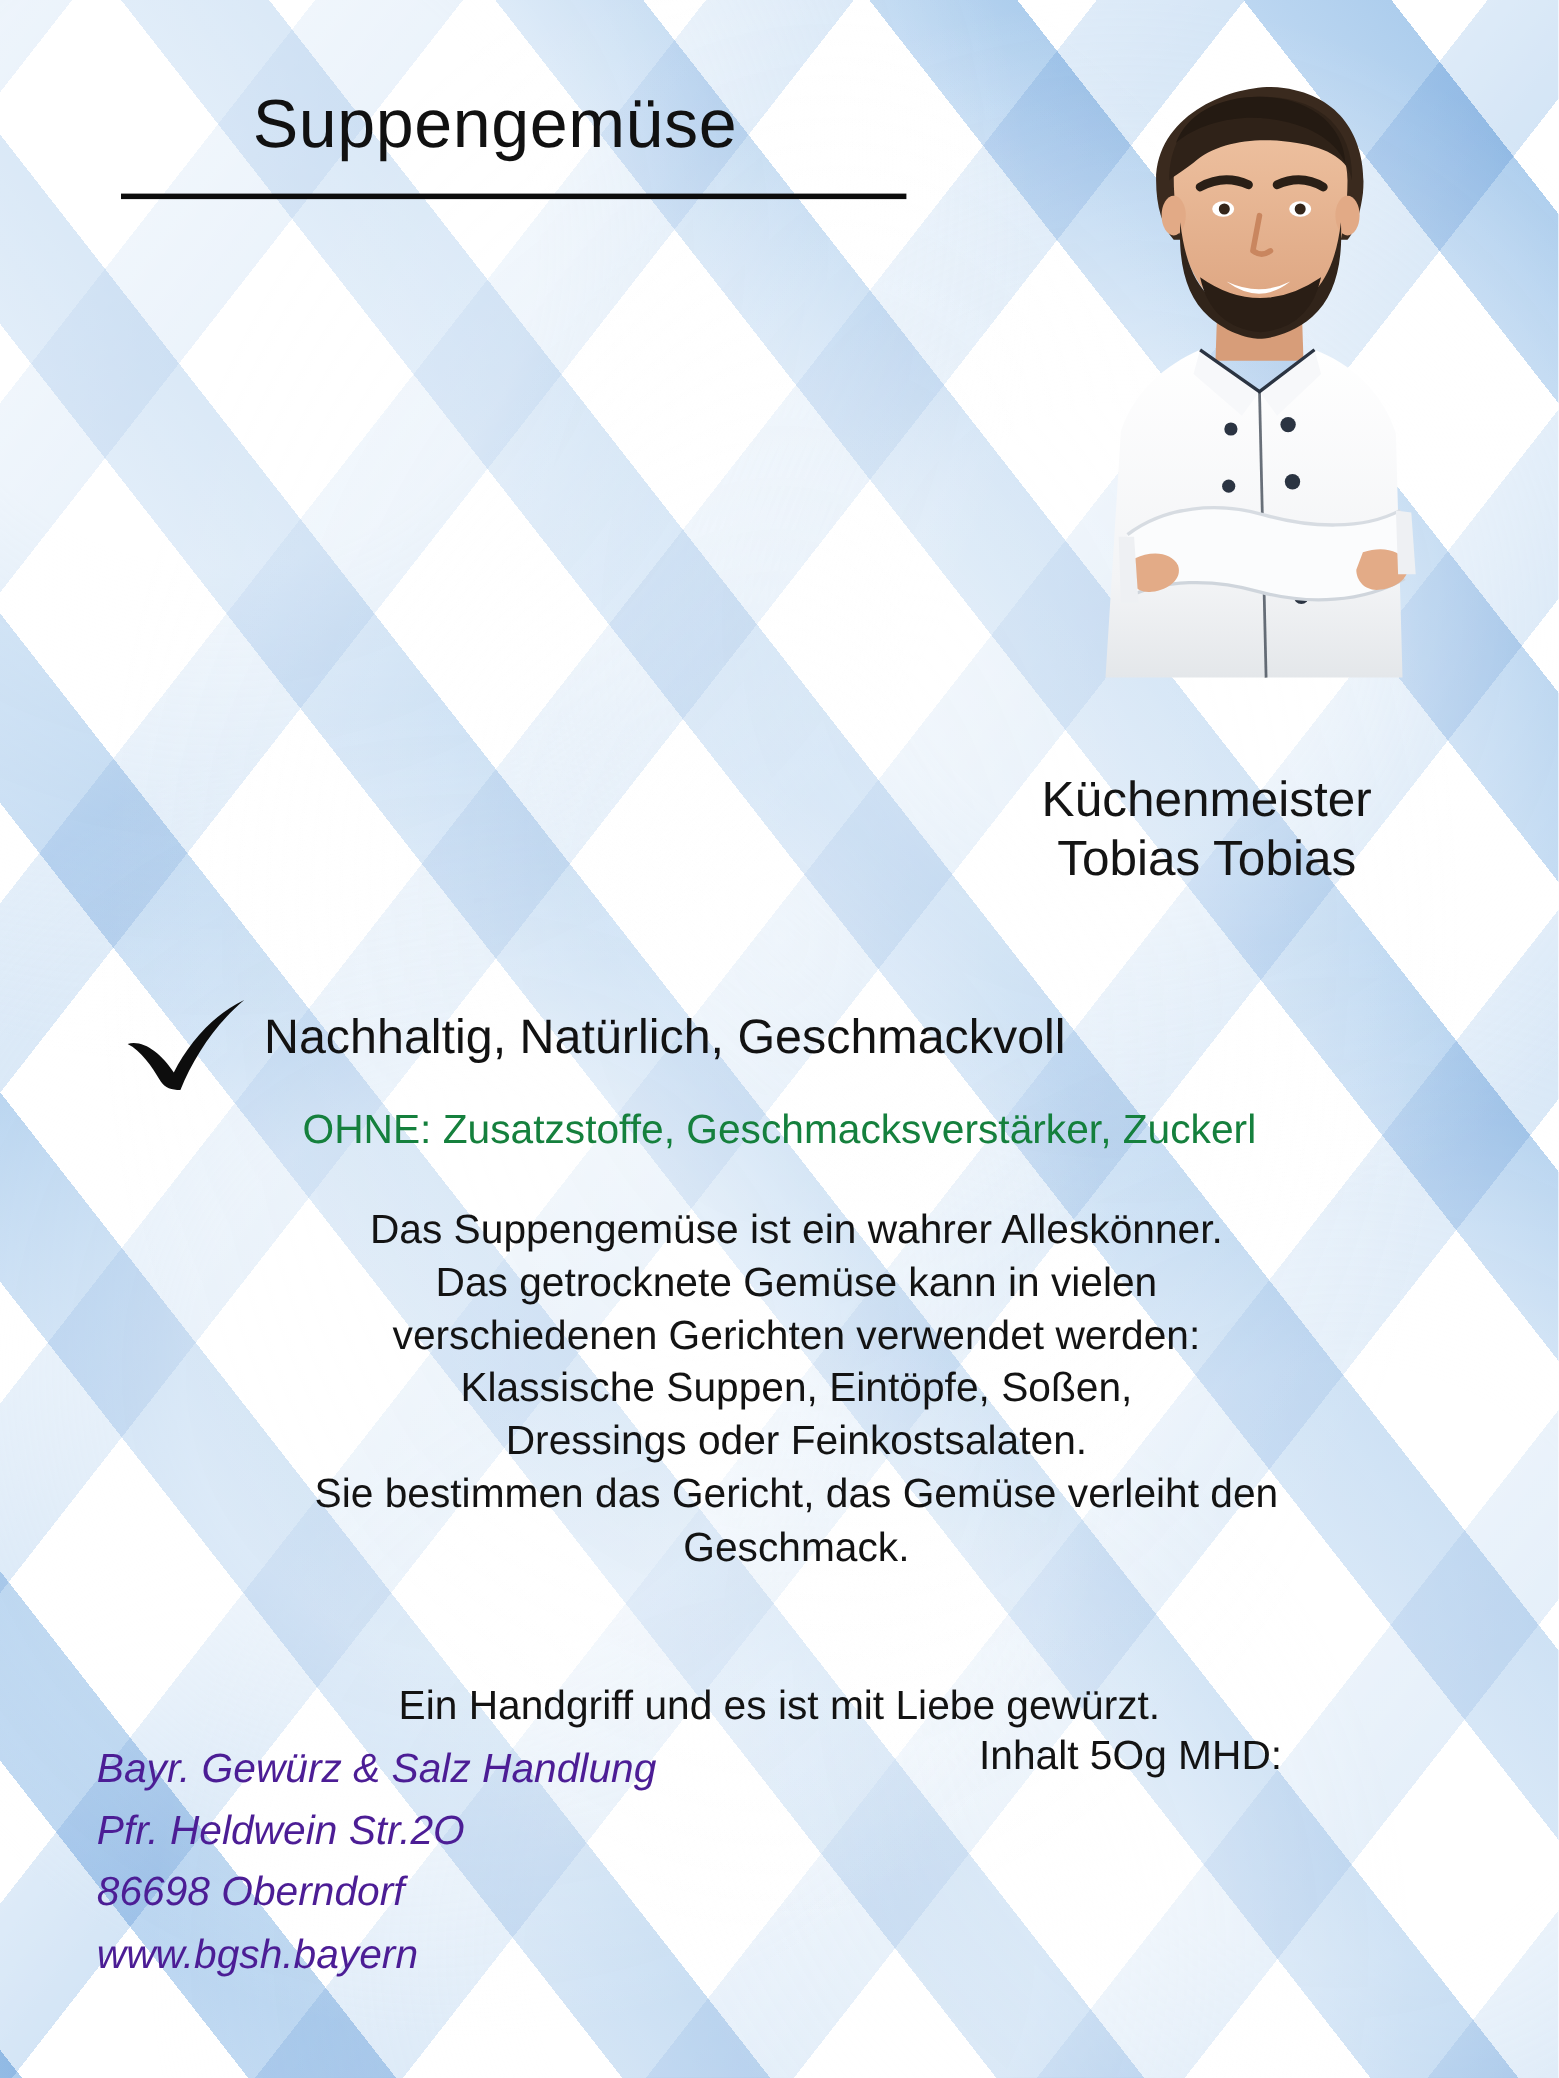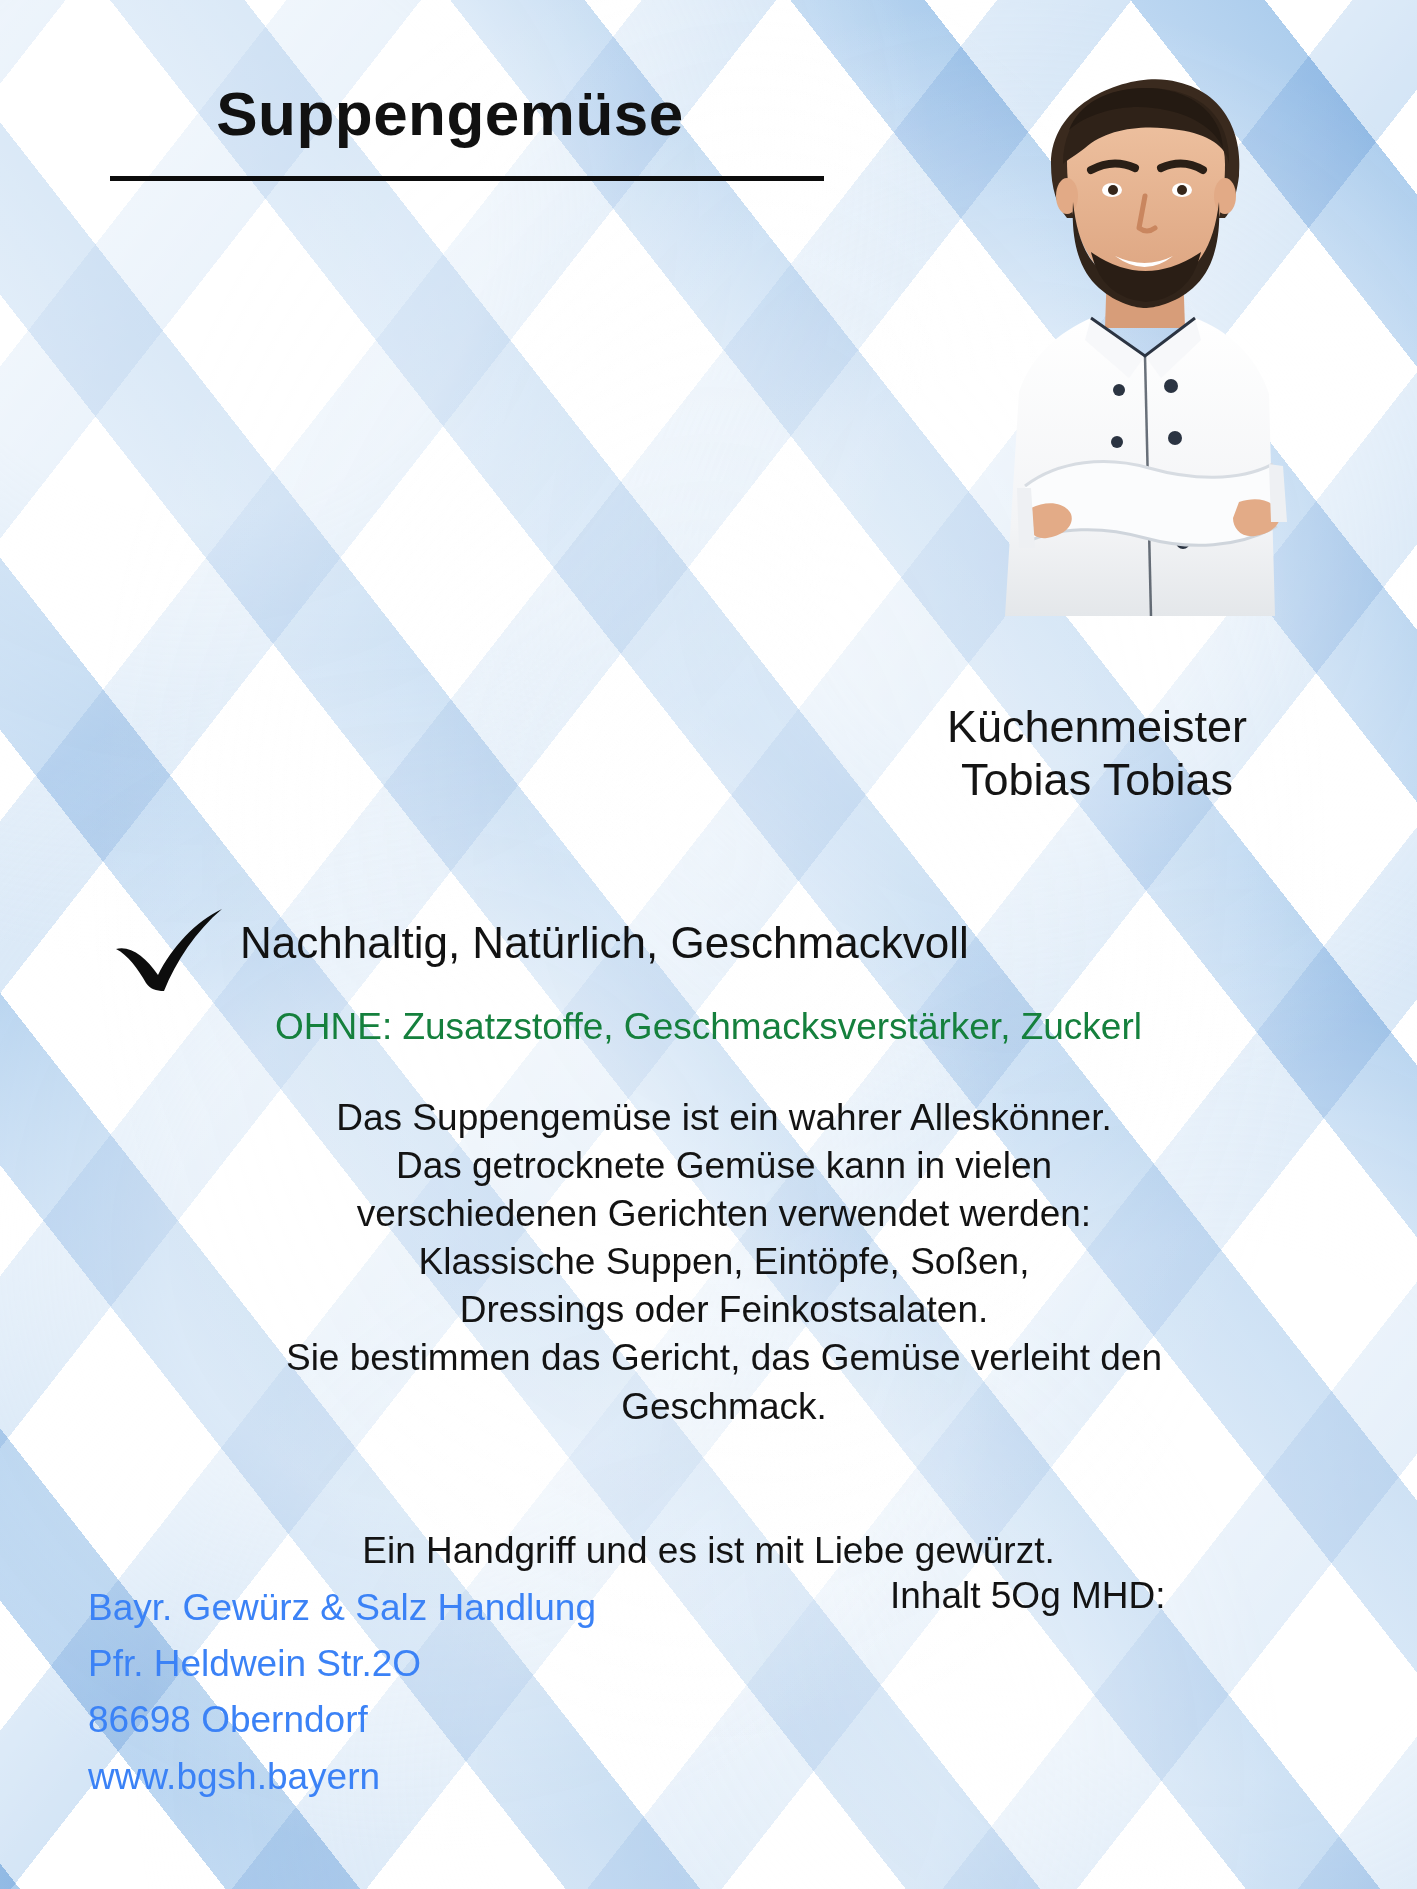--- a/index.html
+++ b/index.html
@@ -88,21 +88,21 @@
 
   .title {
     position: absolute;
     left: 120px;
     top: 78px;
     width: 660px;
     text-align: center;
     font-size: 62px;
     color: #111111;
     letter-spacing: 0.5px;
-    font-weight: 700;
+    font-weight: 400;
   }
   .title-rule {
     position: absolute;
     left: 110px;
     top: 176px;
     width: 714px;
     height: 5px;
     background: #0c0c0c;
   }
 
@@ -191,21 +191,22 @@
     color: #131313;
     margin-top: 20px;
   }
 
   .company {
     position: absolute;
     left: 88px;
     top: 1580px;
     font-size: 37px;
     line-height: 1.52;
-    color: #3b82f6;
+    color: #4c1d95;
+    font-style: italic;
   }
   .company div { white-space: nowrap; }
 
   .content-weight {
     position: absolute;
     left: 890px;
     top: 1575px;
     font-size: 37px;
     color: #131313;
     white-space: nowrap;

